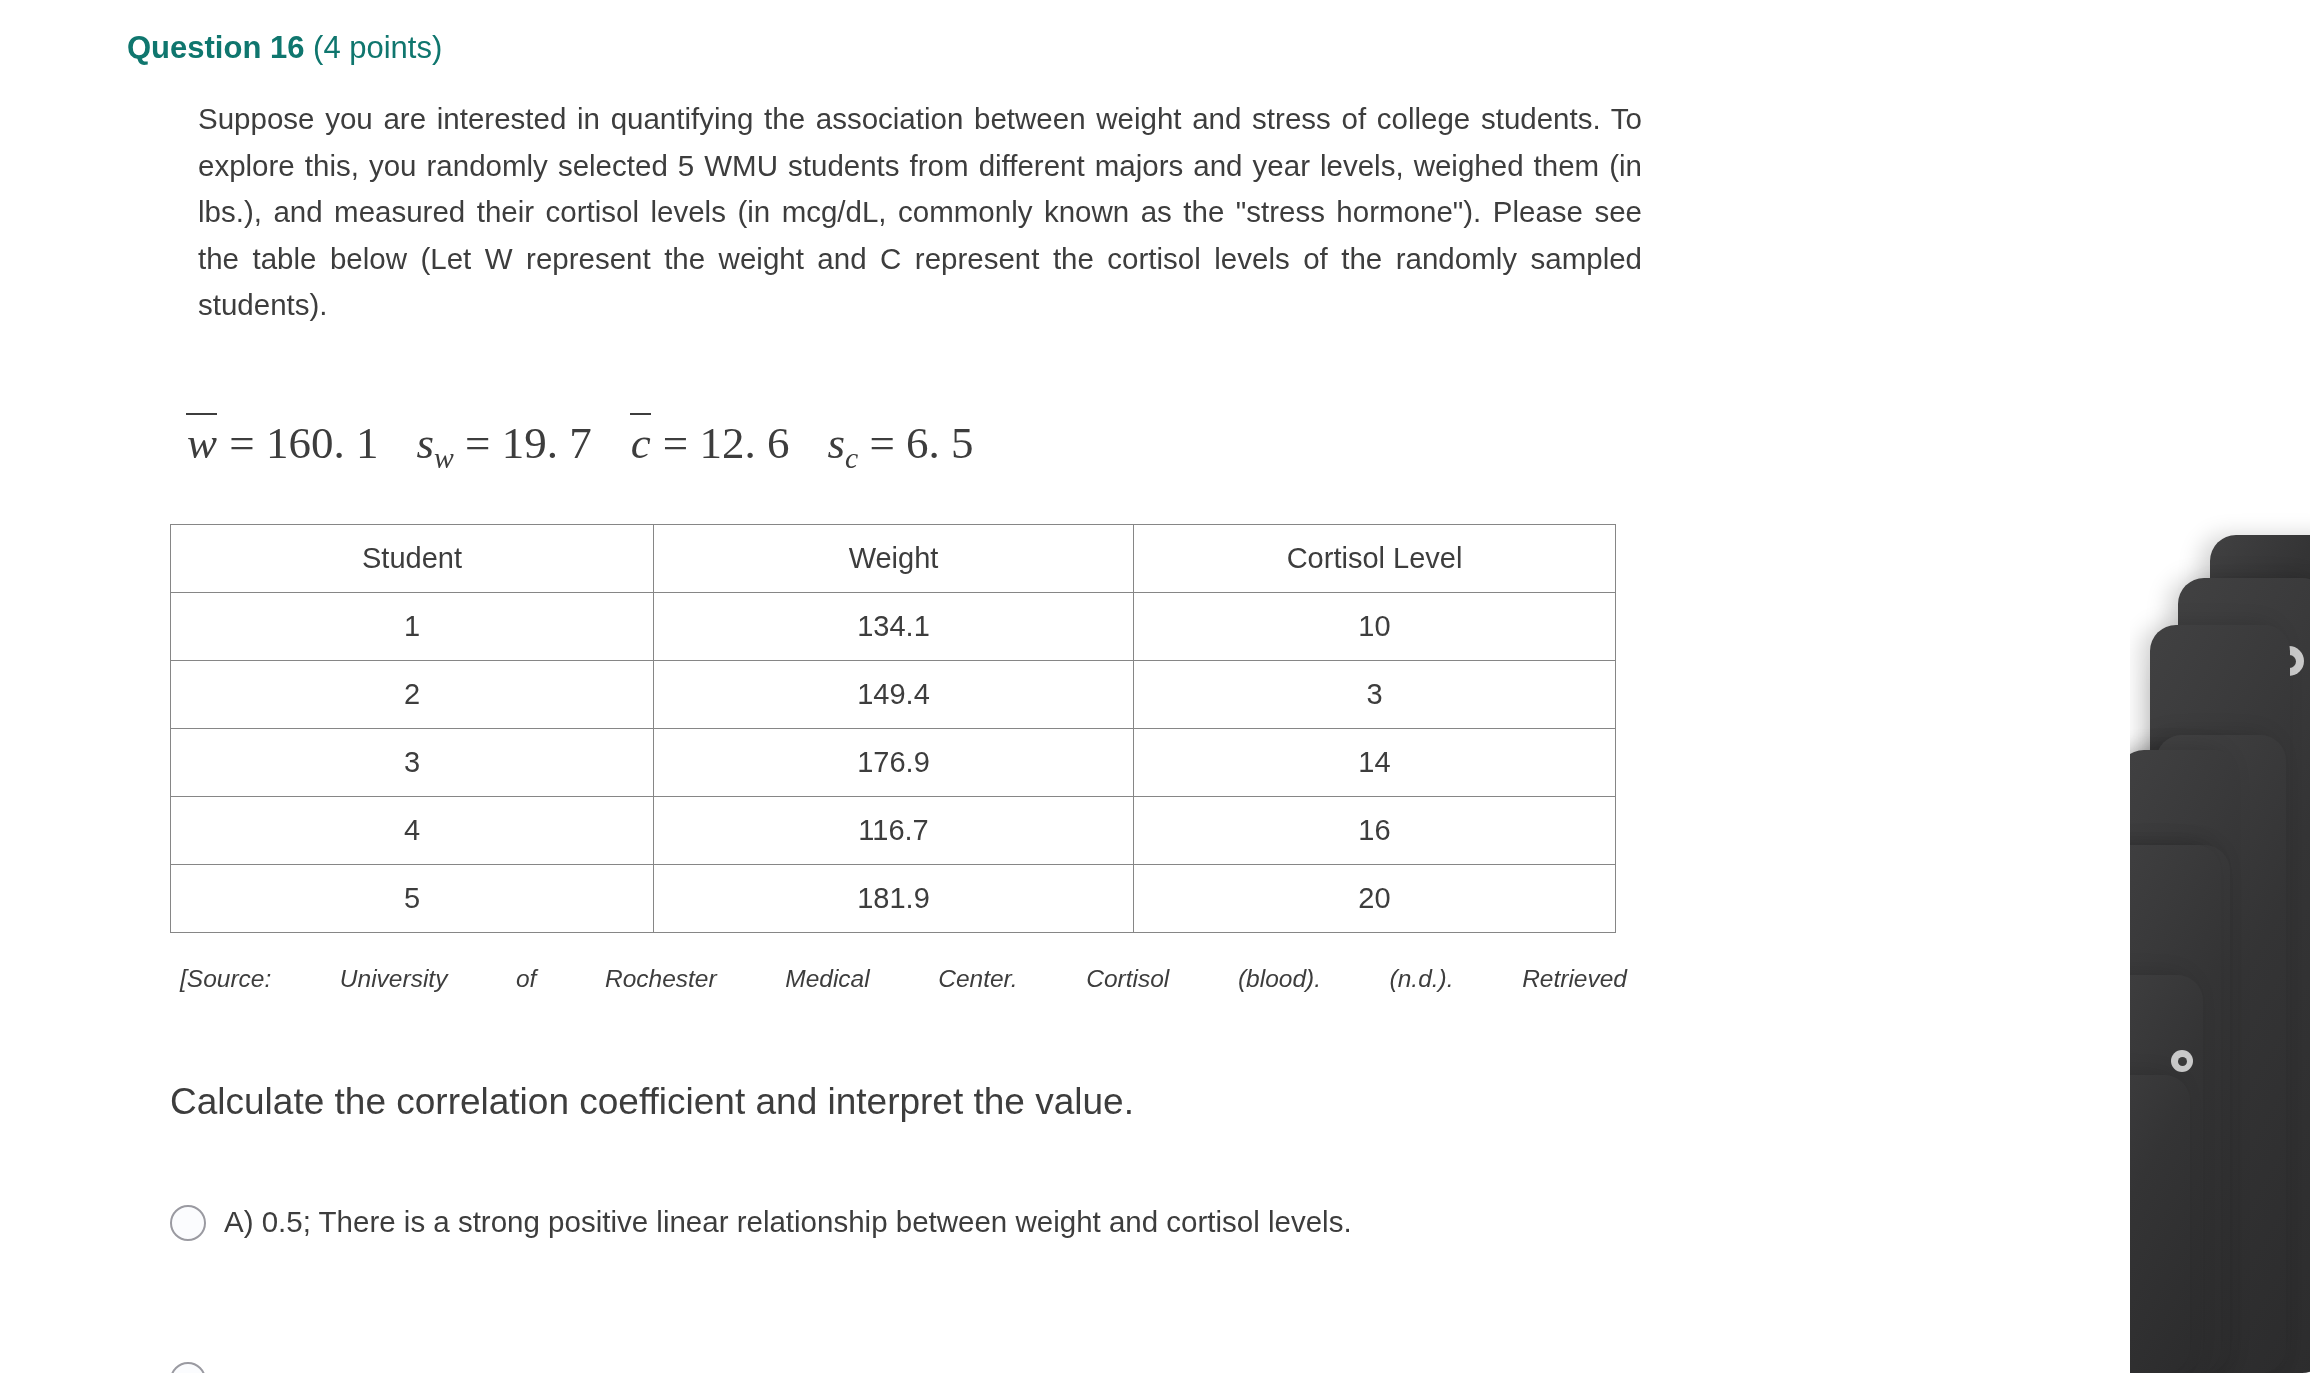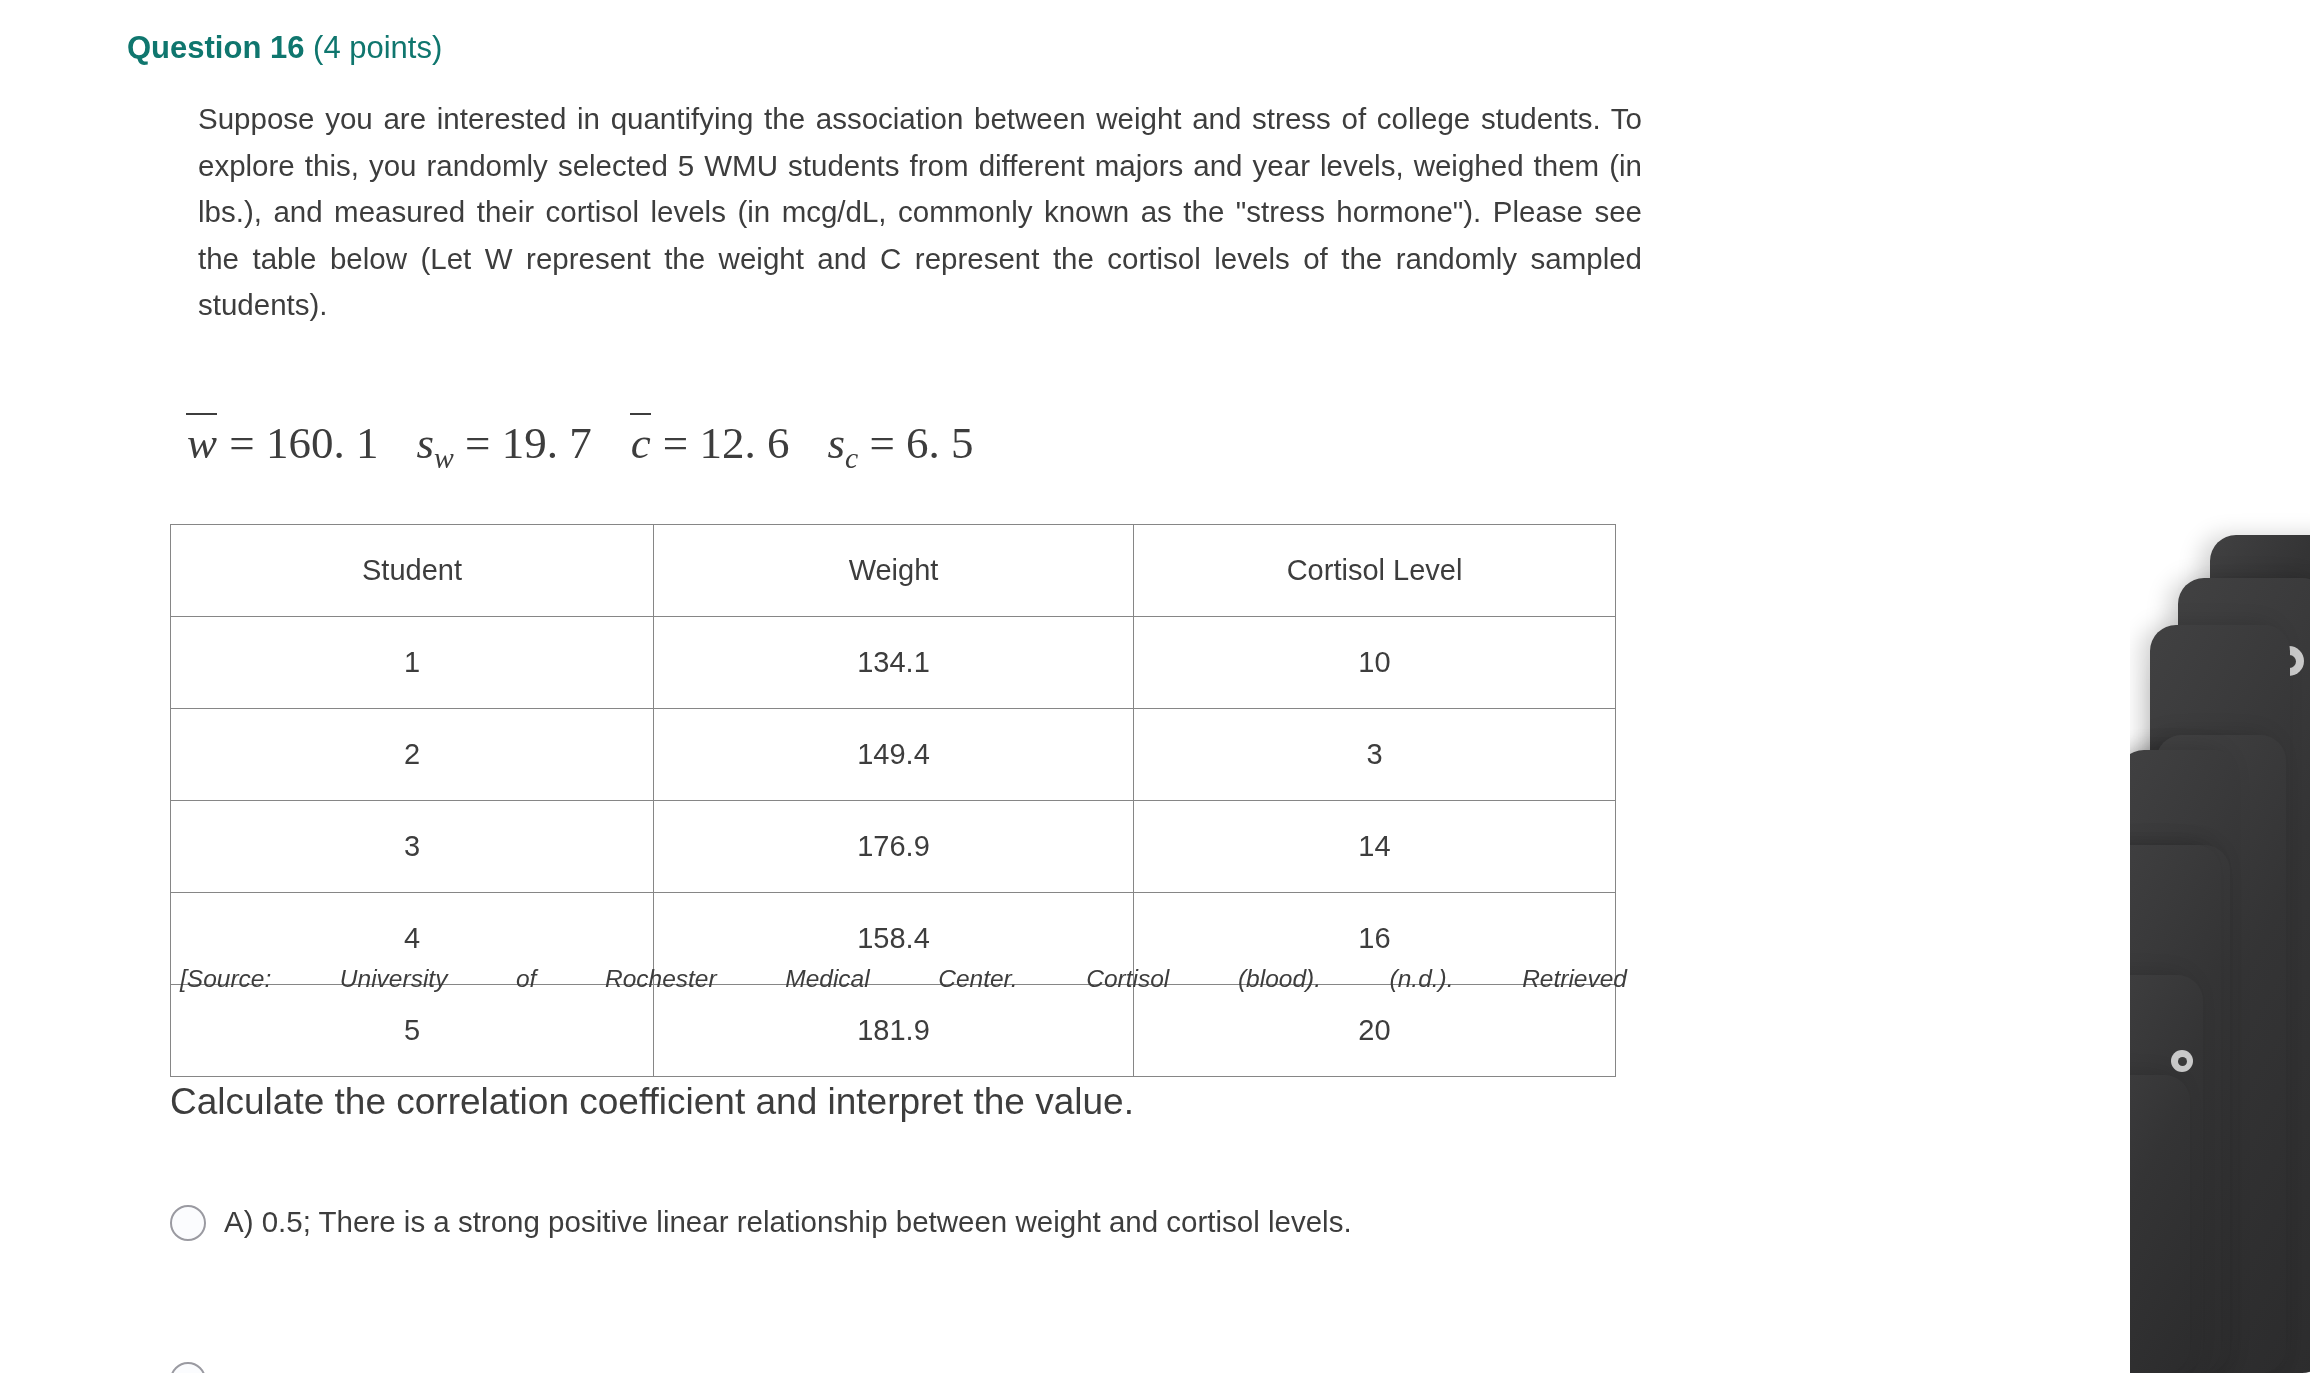--- a/index.html
+++ b/index.html
@@ -104,21 +104,21 @@
     border-collapse: collapse;
     table-layout: fixed;
   }
   .data-table td, .data-table th {
     border: 1px solid #868686;
     text-align: center;
     font-weight: normal;
     font-size: 29px;
     color: #3d3d3d;
     height: 67px;
-    padding: 12px;
+    padding: 0;
     vertical-align: middle;
   }
   .data-table col.c-student { width: 483px; }
   .data-table col.c-weight  { width: 480px; }
   .data-table col.c-cortisol{ width: 482px; }
 
   
   .source {
     position: absolute;
     left: 170px;
@@ -274,21 +274,21 @@
         <td>149.4</td>
         <td>3</td>
       </tr>
       <tr>
         <td>3</td>
         <td>176.9</td>
         <td>14</td>
       </tr>
       <tr>
         <td>4</td>
-        <td>158.4</td>
+        <td>116.7</td>
         <td>16</td>
       </tr>
       <tr>
         <td>5</td>
         <td>181.9</td>
         <td>20</td>
       </tr>
     </tbody>
   </table>
 

